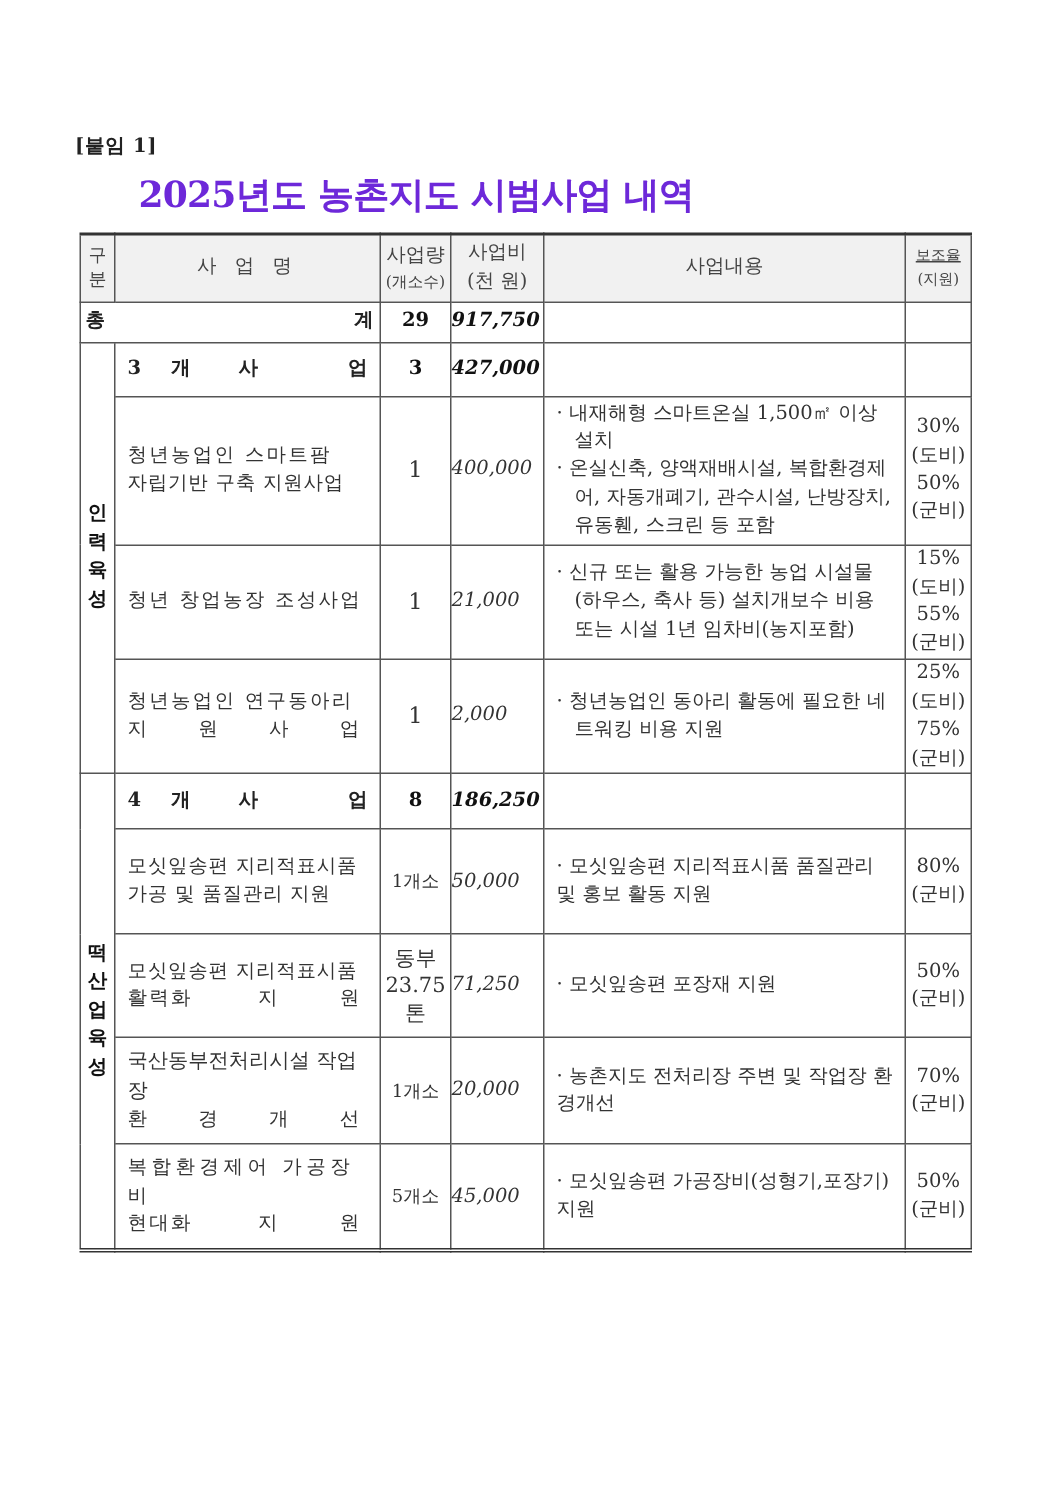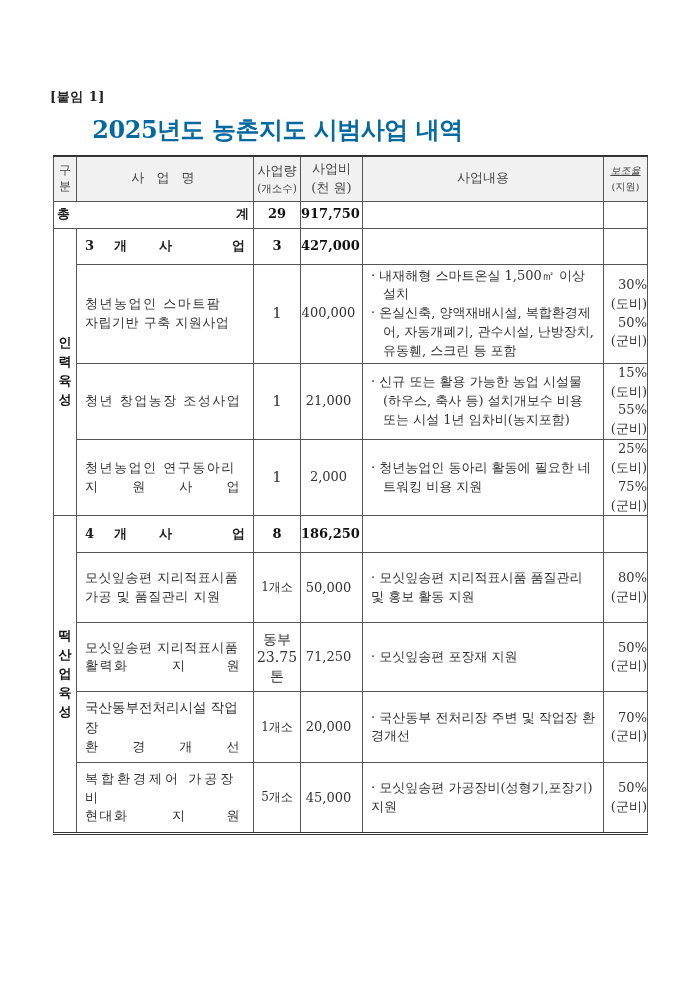--- a/index.html
+++ b/index.html
@@ -8,44 +8,44 @@
     font-family: "DejaVu Serif", "Liberation Serif", serif;
     color: #222;
   }
   .attach-label {
     position: absolute; left: 50px; top: 88px;
     font-size: 13px; font-weight: bold; letter-spacing: 0.5px;
   }
   .doc-title {
     position: absolute; left: 0; width: 555px; top: 114px;
     text-align: center; font-size: 24px; font-weight: bold; letter-spacing: -0.5px;
-    color: #0369a1;
+    color: #6d28d9;
   }
   table.main {
     position: absolute; left: 53px; top: 155px;
     width: 594px; border-collapse: collapse; table-layout: fixed;
     border-top: 2px solid #333; border-bottom: 3px double #333;
     border-left: 1.5px solid #333; border-right: 1.5px solid #333;
   }
   table.main td {
     border: 1px solid #555; padding: 0; vertical-align: middle;
     font-size: 13px; line-height: 1.45;
   }
   .hdr td { background: #f1f1f1; color: #444; text-align: center; font-size: 12px; line-height: 1.5; }
   .hdr td.gubun { font-size: 12px; line-height: 1.3; }
   .hdr td.rate { font-size: 10px; line-height: 1.6; }
-  .hdr td.rate .u { text-decoration: underline; font-style: italic; }
+  .hdr td.rate .u { text-decoration: underline; }
   .bold { font-weight: bold; color: #111; }
   .center { text-align: center; }
-  .right { text-align: center; padding-right: 6px !important; }
+  .right { text-align: left; padding-right: 6px !important; font-style: italic; }
   .name-cell { padding: 0 8px 0 8px !important; font-size: 14px; letter-spacing: 1.5px; line-height: 1.45; color: #333; margin-left: 24px; }
   .name-cell .ln { display: flex; justify-content: space-between; }
   .content-cell { padding: 2px 6px 2px 8px !important; font-size: 12.5px; color: #333; line-height: 1.6; }
   .content-cell .item { padding-left: 12px; text-indent: -12px; }
-  .rate-cell { text-align: right; font-size: 10px; line-height: 1.35; color: #333; margin-top: 26px; }
+  .rate-cell { text-align: center; font-size: 10px; line-height: 1.35; color: #333; margin-top: 26px; }
   .cat-cell { text-align: center; font-weight: bold; font-size: 13px; line-height: 1.4; color: #111; }
   .cat-cell span { display: block; }
   .sub-row td.subname { padding: 0 8px !important; font-weight: bold; }
   .sub-row .ln { display: flex; justify-content: space-between; font-size: 13px; }
   .total-row .ln { display: flex; justify-content: space-between; padding: 0 4px 0 3px; font-weight: bold; font-size: 13px; }
   .qty { font-size: 13px; color: #333; }
   .amt { font-size: 12.5px; color: #333; margin-top: 12px; }
 </style>
 </head>
 <body>
@@ -249,21 +249,21 @@
       <div class="ln" style="padding-right:4px">
             <span>환</span>
             <span>경</span>
             <span>개</span>
             <span>선</span>
           </div>
     </td>
     <td class="center qty" style="font-size:12px">1개소</td>
     <td class="right amt">20,000</td>
     <td class="content-cell">
-      <div>· 국산동부 전처리장 주변 및 작업장 환경개선</div>
+      <div>· 농촌지도 전처리장 주변 및 작업장 환경개선</div>
     </td>
     <td class="rate-cell">
       <div>70%</div>
       <div>(군비)</div>
     </td>
   </tr>
 
   <tr style="height:71px">
     <td class="name-cell">
       <div style="letter-spacing:3px">복합환경제어 가공장비</div>

